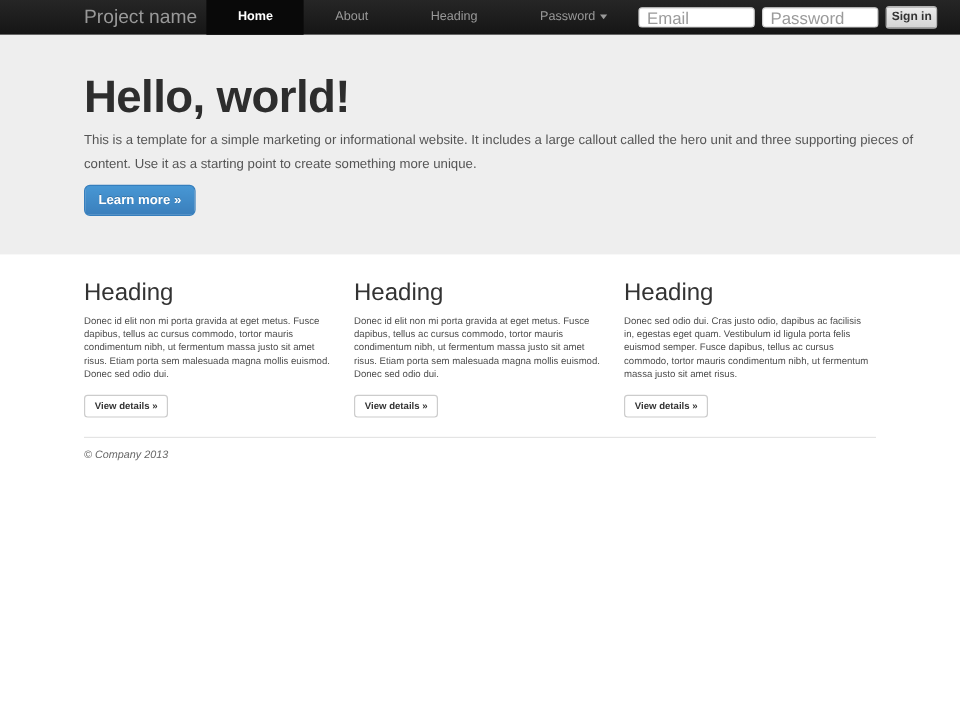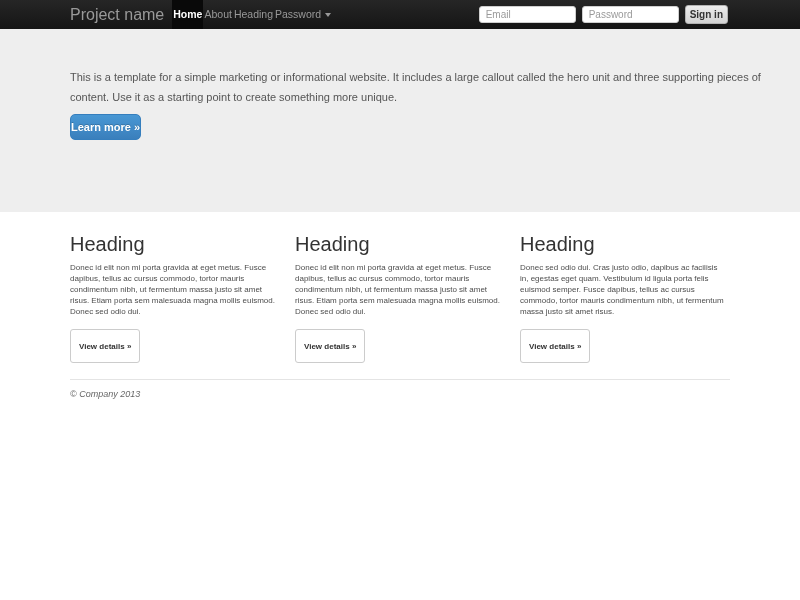--- a/index.html
+++ b/index.html
@@ -25,21 +25,21 @@
     padding-left: 70px;
     margin-right: 8px;
     cursor: pointer;
     white-space: nowrap;
   }
   .nav-items { display: flex; align-items: stretch; }
   .nav-item {
     color: #999;
     font-size: 10.5px;
     line-height: 29px;
-    padding: 0 1px;
+    padding: 0 26px;
     cursor: pointer;
     white-space: nowrap;
   }
   .nav-item.active {
     color: #fff;
     background: #090909;
     font-weight: bold;
   }
   .caret {
     display: inline-block;
@@ -55,21 +55,21 @@
     margin-right: 72px;
     display: flex;
     align-items: center;
     gap: 6px;
   }
   .nav-input {
     width: 97px;
     height: 17px;
     border: 1px solid #cfcfcf;
     border-radius: 3px;
-    font-size: 10px;
+    font-size: 14px;
     padding: 0 6px;
     color: #333;
     background: #fff;
     outline: none;
     font-family: inherit;
   }
   .nav-input::placeholder { color: #9a9a9a; }
   .btn-signin {
     height: 19px;
     padding: 0 4px;
@@ -101,21 +101,21 @@
   .hero p {
     margin: 6px 0 0 0;
     width: 700px;
     font-size: 11px;
     line-height: 20px;
     color: #555;
   }
   .btn-primary {
     display: inline-block;
     margin-top: 7px;
-    padding: 0 0;
+    padding: 0 11px;
     height: 26px;
     line-height: 24px;
     font-size: 11px;
     font-weight: bold;
     color: #fff;
     background: linear-gradient(#4897d4, #3a7fbc);
     border: 1px solid #357ebd;
     border-radius: 5px;
     cursor: pointer;
     font-family: inherit;
@@ -139,21 +139,21 @@
   }
   .col p {
     margin: 6px 0 0 0;
     font-size: 8px;
     line-height: 11px;
     color: #4d4d4d;
   }
   .btn-default {
     display: inline-block;
     margin-top: 12px;
-    height: 34px;
+    height: 19px;
     padding: 0 8px;
     line-height: 17px;
     font-size: 8px;
     font-weight: bold;
     color: #333;
     background: #ffffff;
     border: 1px solid #ccc;
     border-radius: 3px;
     cursor: pointer;
     font-family: inherit;
@@ -185,20 +185,21 @@
     <div class="nav-item"><span>Password</span><span class="caret"></span></div>
   </div>
   <div class="nav-form">
     <input class="nav-input" type="text" placeholder="Email" style="">
     <input class="nav-input" type="password" placeholder="Password" style="">
     <button class="btn-signin">Sign in</button>
   </div>
 </div>
 
 <div class="hero">
+  <h1>Hello, world!</h1>
   <p>This is a template for a simple marketing or informational website. It includes a large callout called the hero unit and three supporting pieces of content. Use it as a starting point to create something more unique.</p>
   <button class="btn-primary">Learn more »</button>
 </div>
 
 <div class="columns">
   <div class="col">
     <h2>Heading</h2>
     <p>Donec id elit non mi porta gravida at eget metus. Fusce dapibus, tellus ac cursus commodo, tortor mauris condimentum nibh, ut fermentum massa justo sit amet risus. Etiam porta sem malesuada magna mollis euismod. Donec sed odio dui.</p>
     <button class="btn-default">View details »</button>
   </div>

